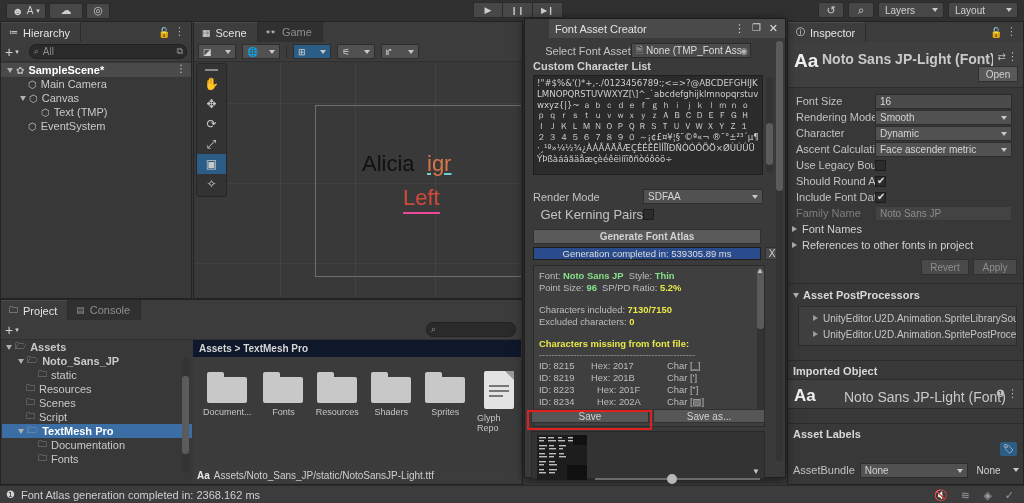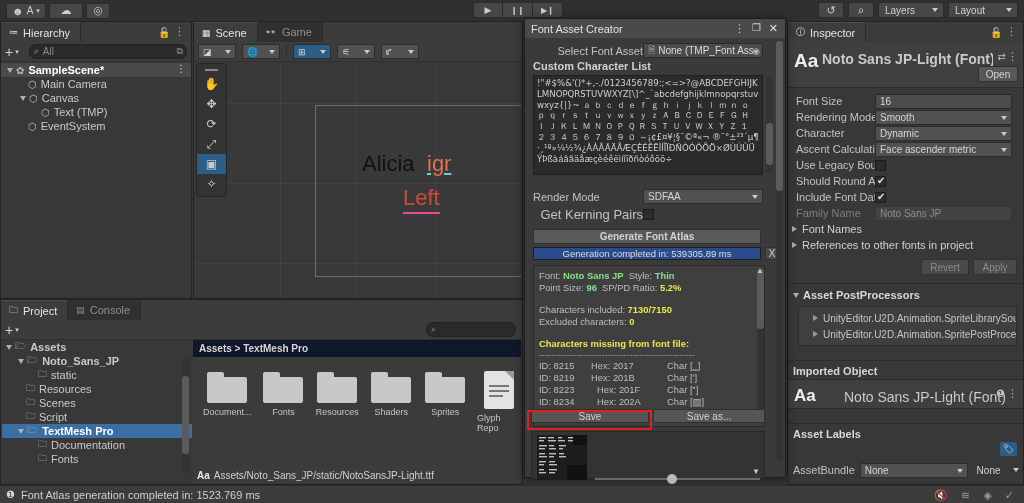--- a/index.html
+++ b/index.html
@@ -528,28 +528,28 @@
         <span class="caret"></span>
       </div>
       <div class="drop" style="width:52px;padding-right:12px;border:none;background:transparent;">
         <span>None</span>
         <span class="caret"></span>
       </div>
     </div>
   </div>
 
   <div class="abs" id="fac">
-    <div class="wtitle" style="position:relative;">
+    <div class="wtitle" style="position:relative;margin-left:24px;">
       <span>Font Asset Creator</span>
       <span style="position:absolute;right:40px;top:3px;color:#d2d2d2;font-size:11px;">⋮</span>
       <span style="position:absolute;right:24px;top:3px;color:#d2d2d2;font-size:10px;">❐</span>
       <span style="position:absolute;right:7px;top:3px;color:#e2e2e2;font-size:11px;">✕</span>
     </div>
 
-    <div style="position:absolute;left:8px;top:24px;width:230px;height:15px;display:flex;align-items:center;justify-content:flex-end;">
+    <div style="position:absolute;left:8px;top:24px;width:230px;height:15px;display:flex;align-items:center;justify-content:center;">
       <span style="font-size:11px;color:#c2c2c2;">Select Font Asset</span>
       <div class="field" style="width:120px;background:#4b4b4b;border-color:#2a2a2a;position:relative;">
         <span style="font-size:9px;margin-right:3px;">🗎</span>
         <span style="color:#dcdcdc;">None (TMP_Font Ass</span>
         <span style="position:absolute;right:2px;font-size:9px;">◉</span>
       </div>
     </div>
 
     <div style="position:absolute;left:8px;top:41px;font-size:11px;color:#d0d0d0;font-weight:bold;">Custom Character List</div>
 
@@ -691,20 +691,20 @@
     </div>
   </div>
 
   <div class="abs" style="left:595px;top:474px;width:165px;height:10px;">
     <div style="position:absolute;left:0;top:4px;width:165px;height:2px;background:#6a6a6a;"></div>
     <div style="position:absolute;left:72px;top:0;width:10px;height:10px;border-radius:50%;background:#b8b8b8;"></div>
   </div>
 
   <div class="abs" id="status">
     <span style="margin-left:6px;color:#d4d4d4;font-size:10px;">❶</span>
-    <span style="margin-left:6px;font-size:11px;color:#cfcfcf;">Font Atlas generation completed in: 1523.769 ms</span>
+    <span style="margin-left:6px;font-size:11px;color:#cfcfcf;">Font Atlas generation completed in: 2368.162 ms</span>
     <span class="abs" style="right:76px;top:3px;font-size:11px;color:#9c9c9c;">🔇</span>
     <span class="abs" style="right:54px;top:3px;font-size:11px;color:#9c9c9c;">≋</span>
     <span class="abs" style="right:32px;top:3px;font-size:11px;color:#9c9c9c;">◈</span>
     <span class="abs" style="right:10px;top:3px;font-size:11px;color:#9c9c9c;">✓</span>
   </div>
 
 </div>
 
 </body></html>

